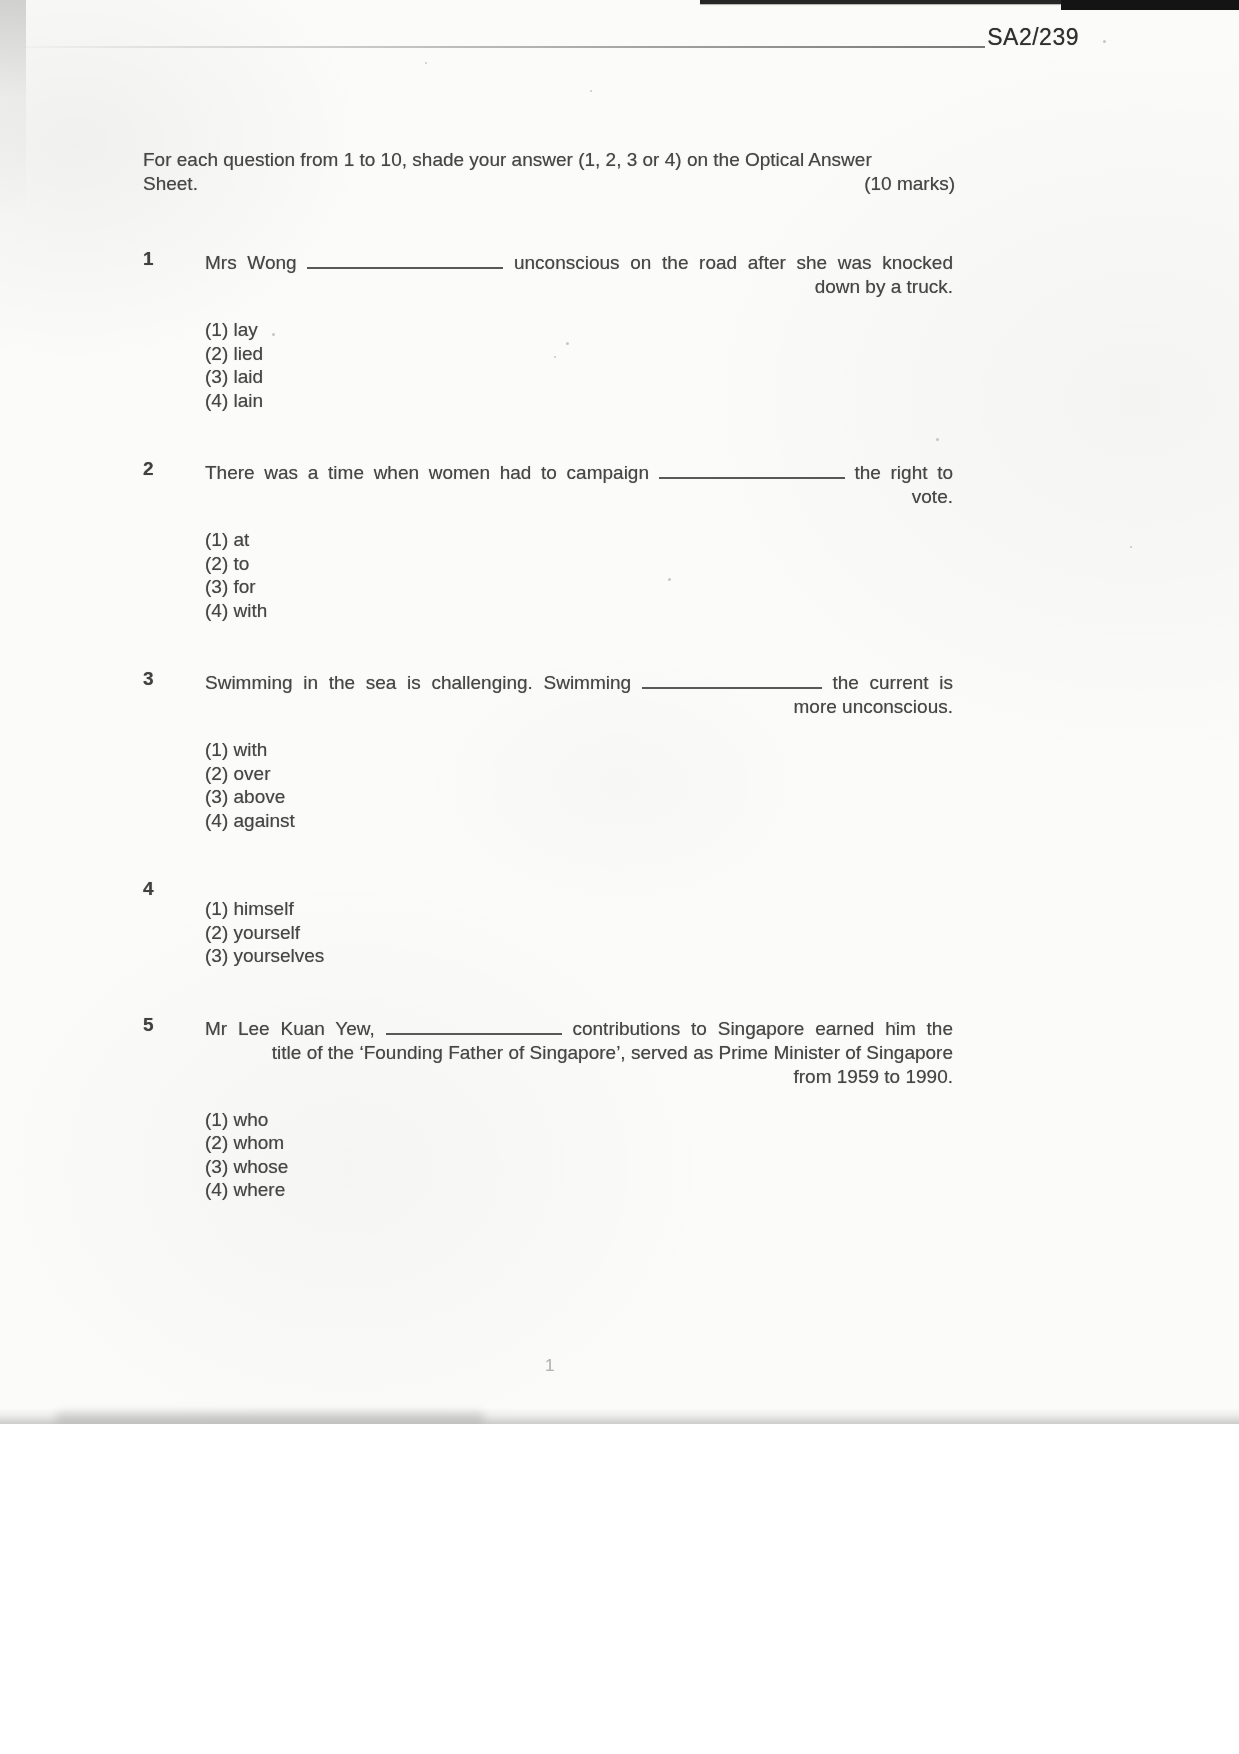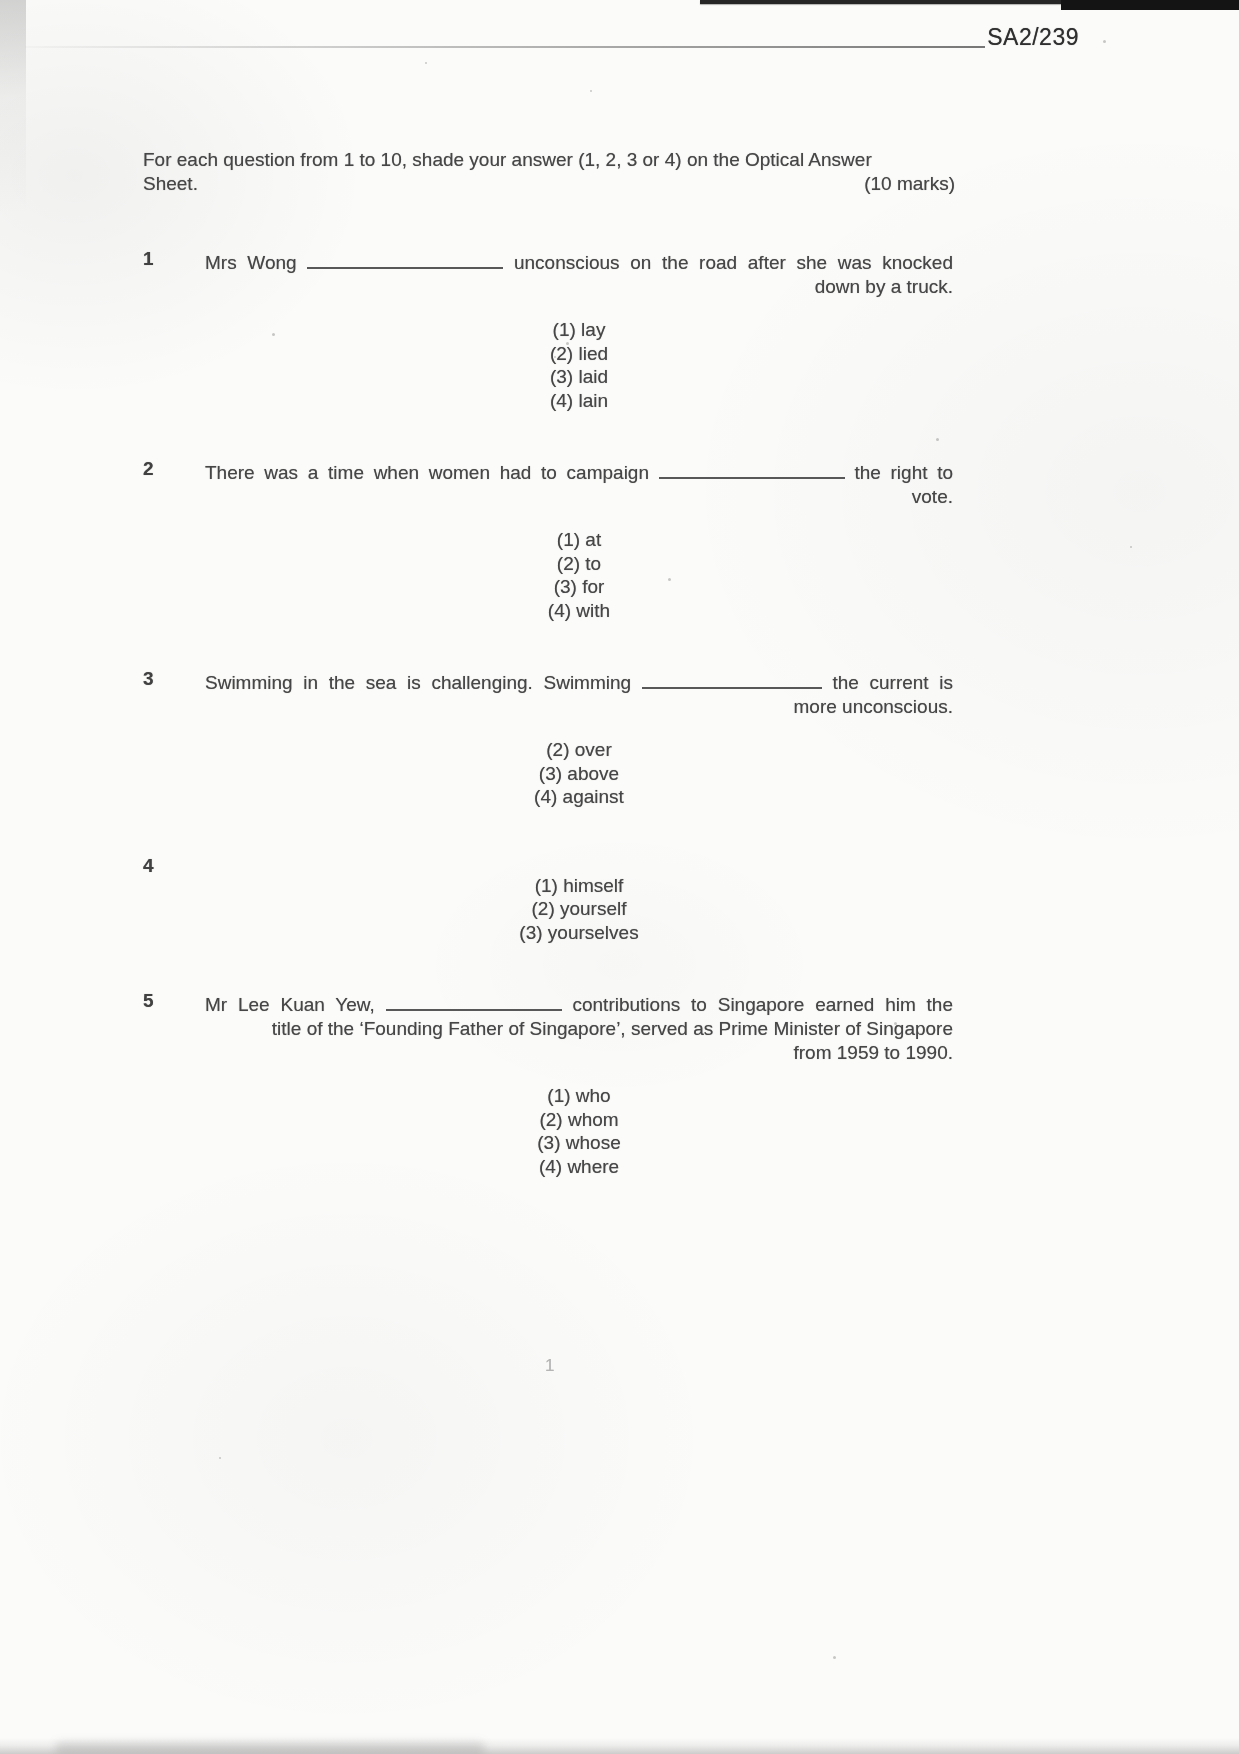--- a/index.html
+++ b/index.html
@@ -2,21 +2,21 @@
 <html><head>
 <meta charset="utf-8">
 <style>
   html,body{margin:0;padding:0;}
   body{
     width:1239px;height:1754px;
     font-family:"Liberation Sans", sans-serif;
     background:#ffffff;
   }
   .page{
-    position:relative;width:1239px;height:1754px;overflow:hidden;
+    position:relative;width:1239px;height:1424px;overflow:hidden;
     background:
       radial-gradient(ellipse 420px 320px at 6% 10%, rgba(0,0,0,0.045), transparent 70%),
       radial-gradient(ellipse 650px 520px at 92% 28%, rgba(0,0,0,0.028), transparent 72%),
       radial-gradient(ellipse 540px 430px at 28% 82%, rgba(0,0,0,0.022), transparent 70%),
       radial-gradient(ellipse 300px 200px at 50% 55%, rgba(0,0,0,0.015), transparent 70%),
       linear-gradient(#fbfbfa,#fbfbfa);
     color:#454545;
   }
   
   .top-edge-strip{position:absolute;top:0;left:700px;right:0;height:4px;background:#262626;box-shadow:0 1px 1px rgba(40,40,40,0.35);}
@@ -44,21 +44,21 @@
   .question{display:flex;margin-bottom:46px;}
   .q-num{width:62px;flex:0 0 62px;font-size:19px;font-weight:700;color:#414141;}
   .q-body{width:748px;flex:0 0 748px;}
   .q-text{font-size:19px;line-height:24px;color:#464646;}
   .q-line{text-align:right;}
   .q-line.just{text-align:justify;text-align-last:justify;}
   .answer-blank{
     display:inline-block;height:1em;vertical-align:baseline;
     border-bottom:2px solid #585858;
   }
-  .options{list-style:none;margin:19px 0 0 0;padding:0;font-size:19px;line-height:23.5px;color:#464646;text-align:center;}
+  .options{list-style:none;margin:19px 0 0 0;padding:0;font-size:19px;line-height:23.5px;color:#464646;}
   .page-number{position:absolute;left:545px;top:1356px;font-size:17px;color:#9f9f9f;opacity:0.75;
     text-shadow:0 0 0.5px rgba(130,130,130,0.5);}
 </style>
 </head>
 <body>
 
 <div class="page">
   <div class="top-edge-strip"></div>
   <div class="top-edge-corner"></div>
   <div class="top-left-shade"></div>
@@ -107,20 +107,21 @@
   </div>
 
   <div class="question">
     <div class="q-num">3</div>
     <div class="q-body">
       <div class="q-text">
         <div class="q-line q-line1 just"><span class="q-pre">Swimming in the sea is challenging. Swimming</span> <span class="answer-blank" style="width: 180px;"></span> <span class="q-post">the current is</span></div>
       <div class="q-line">more unconscious.</div>
             </div>
       <ul class="options">
+              <li>(1) with</li>
               <li>(2) over</li>
               <li>(3) above</li>
               <li>(4) against</li>
             </ul>
     </div>
   </div>
 
   <div class="question">
     <div class="q-num">4</div>
     <div class="q-body">

